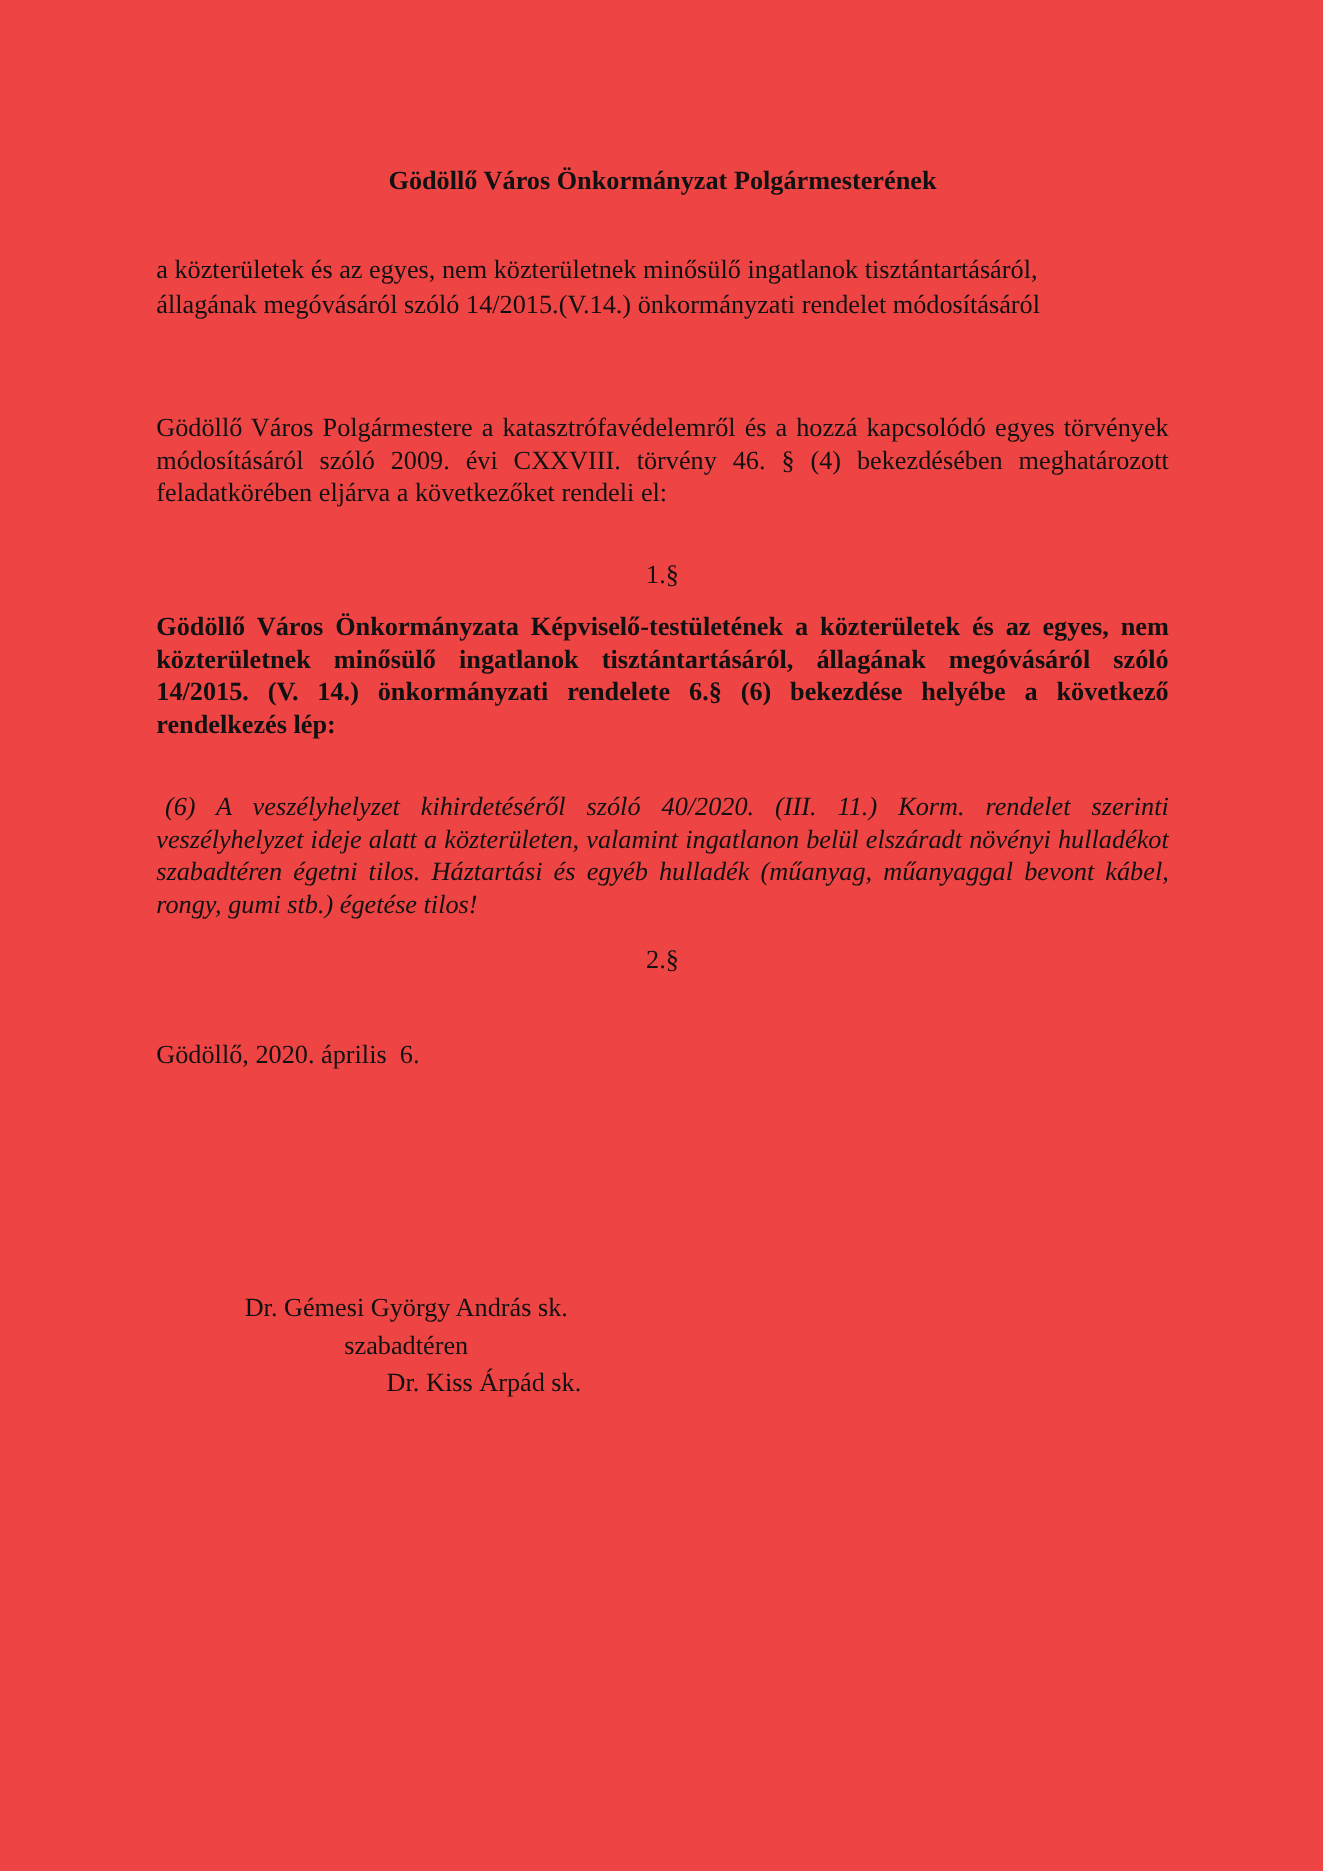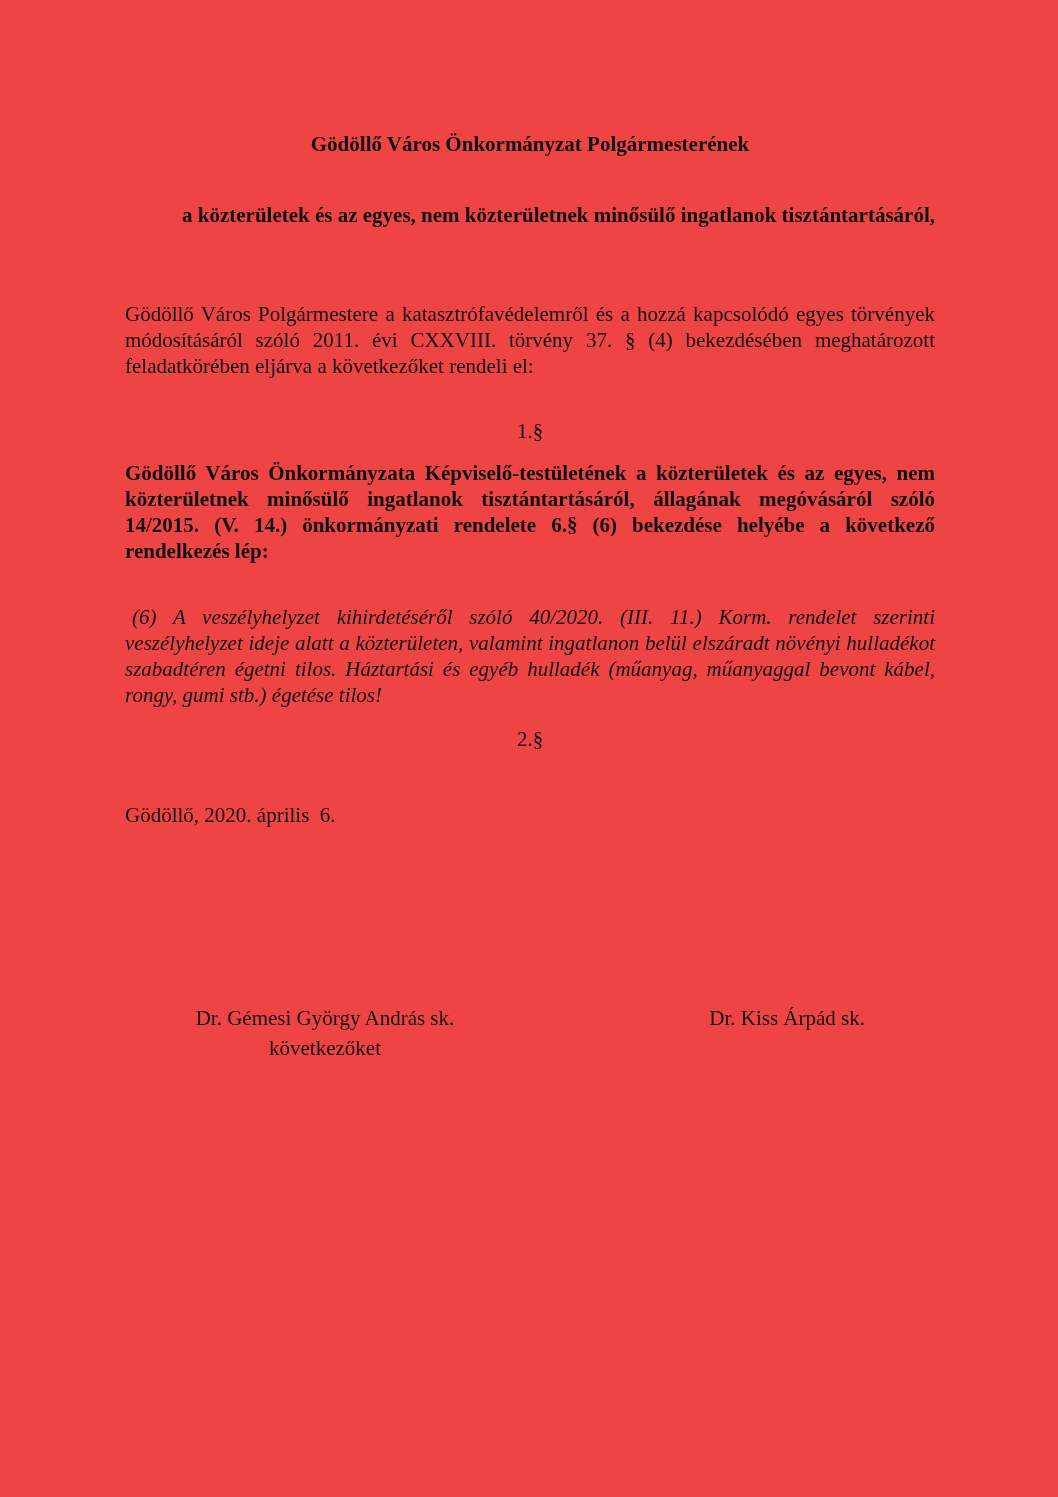--- a/index.html
+++ b/index.html
@@ -22,22 +22,22 @@
     width: 810px;
   }
   .title-block {
     margin-top: 131px;
     text-align: center;
     font-weight: bold;
     line-height: 27px;
   }
   .subtitle-block {
     margin-top: 43px;
-    text-align: right;
-    font-weight: bold;
+    text-align: left;
+    font-weight: normal;
     line-height: 28px;
   }
   .para {
     text-align: justify;
     line-height: 26px;
   }
   .preamble      { margin-top: 72px; }
   .section-label { margin-top: 39px; text-align: center; line-height: 26px; }
   .section1-text { margin-top: 16px; font-weight: bold; }
   .section1-sub  { margin-top: 40px; text-indent: 7px; font-style: italic; }
@@ -45,55 +45,57 @@
   .section2-text { margin-top: 9px; }
   .date-line {
     margin-top: 50px;
     line-height: 26px;
     white-space: pre-wrap;
   }
   .signatures {
     display: flex;
     margin-top: 175px;
     line-height: 30px;
+    flex-direction: column;
   }
   .sig-left  { width: 400px; text-align: center; }
   .sig-right { width: 320px; margin-left: 20px; text-align: right; }
 </style>
 </head>
 <body>
 
 <div class="page">
   <div class="content">
 
     <div class="title-block">
       <div>Gödöllő Város Önkormányzat Polgármesterének</div>
     </div>
 
     <div class="subtitle-block">
       <div>a közterületek és az egyes, nem közterületnek minősülő ingatlanok tisztántartásáról,</div>
+      <div>állagának megóvásáról szóló 14/2015.(V.14.) önkormányzati rendelet módosításáról</div>
     </div>
 
-    <div class="para preamble">Gödöllő Város Polgármestere a katasztrófavédelemről és a hozzá kapcsolódó egyes törvények módosításáról szóló 2011. évi CXXVIII. törvény 37. § (4) bekezdésében meghatározott feladatkörében eljárva a következőket rendeli el:</div>
+    <div class="para preamble">Gödöllő Város Polgármestere a katasztrófavédelemről és a hozzá kapcsolódó egyes törvények módosításáról szóló 2009. évi CXXVIII. törvény 46. § (4) bekezdésében meghatározott feladatkörében eljárva a következőket rendeli el:</div>
 
     <div class="section-label">1.§</div>
 
     <div class="para section1-text">Gödöllő Város Önkormányzata Képviselő-testületének a közterületek és az egyes, nem közterületnek minősülő ingatlanok tisztántartásáról, állagának megóvásáról szóló 14/2015. (V. 14.) önkormányzati rendelete 6.§ (6) bekezdése helyébe a következő rendelkezés lép:</div>
 
     <div class="para section1-sub">(6) A veszélyhelyzet kihirdetéséről szóló 40/2020. (III. 11.) Korm. rendelet szerinti veszélyhelyzet ideje alatt a közterületen, valamint ingatlanon belül elszáradt növényi hulladékot szabadtéren égetni tilos. Háztartási és egyéb hulladék (műanyag, műanyaggal bevont kábel, rongy, gumi stb.) égetése tilos!</div>
 
     <div class="section2-label">2.§</div>
 
 
     <div class="date-line">Gödöllő, 2020. április  6.</div>
 
     <div class="signatures">
       <div class="sig-left">
         <div>Dr. Gémesi György András sk.</div>
-        <div>következőket</div>
+        <div>szabadtéren</div>
       </div>
       <div class="sig-right">
         <div>Dr. Kiss Árpád sk.</div>
       </div>
     </div>
 
   </div>
 </div>
 
 </body></html>

